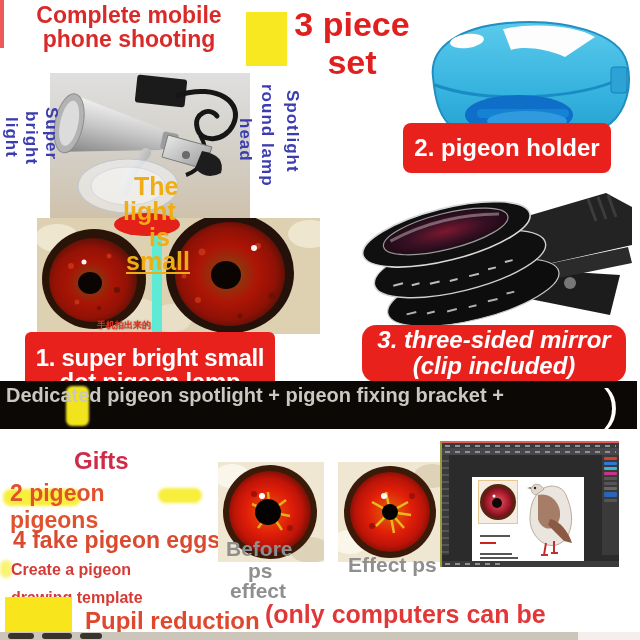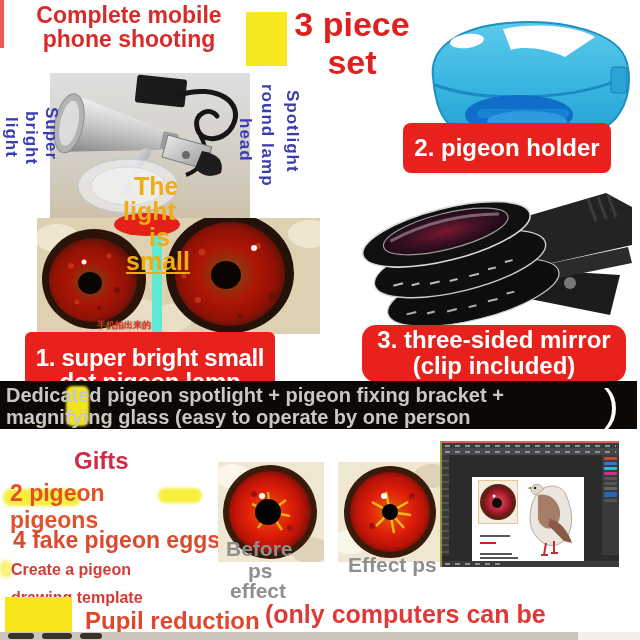--- a/index.html
+++ b/index.html
@@ -33,21 +33,21 @@
   .eyes-photo{left:37px;top:218px;width:283px;height:116px;background:#5eead4;z-index:1;}
   .eyes-panel{position:absolute;top:0;height:116px;overflow:hidden;}
   .cn-caption{left:60px;top:101px;color:#e23220;font-size:9px;font-weight:bold;z-index:3;
               text-shadow:0 0 2px rgba(60,20,10,.6);}
   .banner{background:var(--banner-red,#e9211d);color:#fff;font-weight:bold;text-align:center;z-index:4;}
   .banner1{left:25px;top:332px;width:250px;height:49px;border-radius:6px;
            font-size:24px;line-height:24px;padding-top:14px;letter-spacing:-0.3px;}
   .banner2{left:403px;top:123px;width:208px;height:50px;border-radius:8px;
            font-size:24px;line-height:50px;}
   .banner3{left:362px;top:325px;width:264px;height:55px;border-radius:14px;
-           font-size:24px;line-height:26px;padding-top:2px;}
+           font-size:24px;line-height:26px;padding-top:2px;font-style:italic;}
 
   .holder-illus{left:415px;top:15px;width:225px;height:152px;}
   .lens-illus{left:338px;top:183px;width:302px;height:147px;}
 
   
   .black-banner{left:0;top:381px;width:637px;height:48px;background:#0c0805;z-index:7;}
   .bb-yellow{position:absolute;left:66px;top:5px;width:23px;height:40px;border-radius:6px;
              background:#f2e41c;filter:blur(1px);}
   .bb-text{position:absolute;left:6px;top:3px;width:600px;color:#cbc8c2;
            font-size:20px;line-height:22px;font-weight:bold;}
@@ -270,21 +270,20 @@
   </div>
   <div class="abs banner banner3">
     <div>3. three-sided mirror</div>
     <div>(clip included)</div>
   </div>
 
   <div class="abs black-banner">
     <div class="bb-yellow"></div>
     <div class="bb-text">
       <div>Dedicated pigeon spotlight + pigeon fixing bracket +</div>
-      <div>magnifying glass (easy to operate by one person</div>
     </div>
     <div class="bb-paren">)</div>
   </div>
 
   <div class="abs gifts-title">Gifts</div>
   <div class="abs hl hl1"></div>
   <div class="abs hl hl2"></div>
   <div class="abs hl hl3"></div>
   <div class="abs gift1">
     <div>2 pigeon</div>

